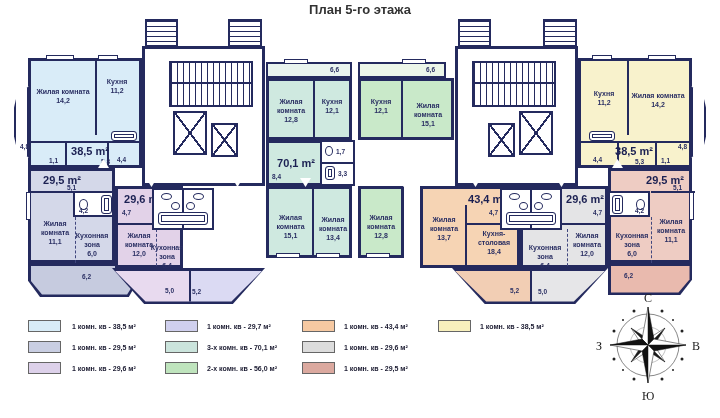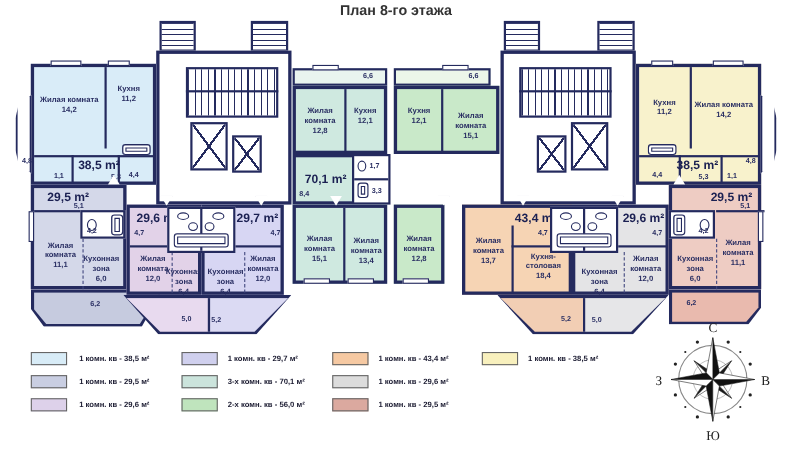--- a/index.html
+++ b/index.html
@@ -34,21 +34,21 @@
   .half{position:absolute;top:0;bottom:0;}
   .legend-swatch{position:absolute;width:33px;height:12px;border:1px solid #666;box-sizing:border-box;}
   .legend-label{position:absolute;font-size:7px;font-weight:bold;color:#1a1a30;white-space:nowrap;}
   .compass-label{font-family:"Liberation Serif",serif;font-size:12px;fill:#222;}
 </style>
 </head>
 <body>
 
 <div class="stage">
 
-  <div class="title">План 8-го этажа</div>
+  <div class="title">План 5-го этажа</div>
 
   <div class="stairsH" style="left:145px;top:19px;width:33px;height:28px;"></div>
   <div class="stairsH" style="left:228px;top:19px;width:34px;height:28px;"></div>
 
   <div class="blk" style="left:142px;top:46px;width:123px;height:140px;background:#fff;">
     <div class="stairsV" style="left:24px;top:12px;width:84px;height:46px;"></div>
     <div class="wall" style="left:24px;top:33px;width:84px;height:2px;"></div>
     <div class="elev" style="left:28px;top:62px;width:34px;height:44px;"></div>
     <div class="elev" style="left:66px;top:74px;width:27px;height:34px;"></div>
   </div>
@@ -98,31 +98,20 @@
     <div class="dim" style="left:4px;top:20px;">4,7</div>
     <div class="dim" style="left:44px;top:19px;">4,0</div>
     <div class="wall" style="left:0;top:34px;width:64px;height:2px;"></div>
     <div class="lbl" style="left:0;top:42px;width:42px;">Жилая комната
 12,0</div>
     <div class="lbl" style="left:32px;top:54px;width:34px;">Кухонная зона
 6,4</div>
     <div class="dashv" style="left:38px;top:40px;height:42px;"></div>
   </div>
 
-  <div class="blk" style="left: 183px; top: 186px; width: 75px; height: 82px; background: rgb(215, 214, 243);">
-    <div class="area" style="left:22px;top:4px;width:52px;">29,7 m²</div>
-    <div class="dim" style="left:12px;top:19px;">4,0</div>
-    <div class="dim" style="left:60px;top:20px;">4,7</div>
-    <div class="wall" style="left:0;top:34px;width:71px;height:2px;"></div>
-    <div class="lbl" style="left:2px;top:54px;width:34px;">Кухонная зона
-6,4</div>
-    <div class="lbl" style="left:34px;top:42px;width:38px;">Жилая комната
-12,0</div>
-    <div class="dashv" style="left:36px;top:40px;height:42px;"></div>
-  </div>
 
   <div class="blk thin" style="left:152px;top:188px;width:62px;height:42px;background:#fff;">
     <div class="wall" style="left:28px;top:0;width:2px;height:38px;"></div>
     <div class="fix round" style="left:7px;top:3px;width:11px;height:7px;"></div>
     <div class="fix round" style="left:39px;top:3px;width:11px;height:7px;"></div>
     <div class="fix round" style="left:17px;top:12px;width:9px;height:8px;"></div>
     <div class="fix round" style="left:32px;top:12px;width:9px;height:8px;"></div>
     <div class="fix tub" style="left:4px;top:22px;width:50px;height:13px;"></div>
   </div>
 

